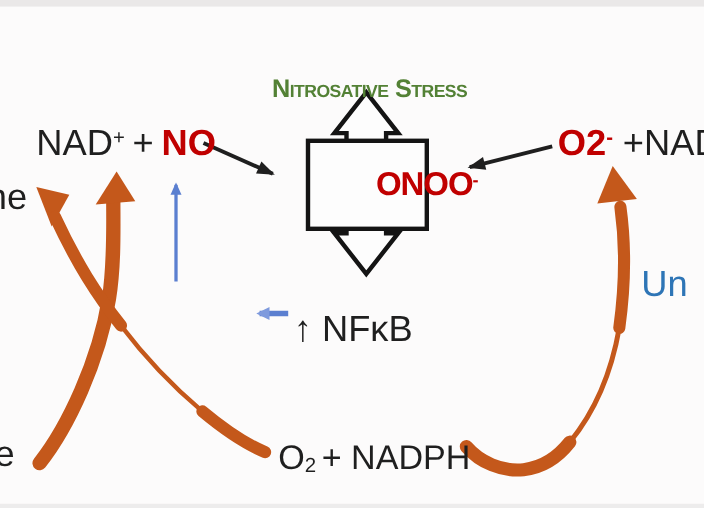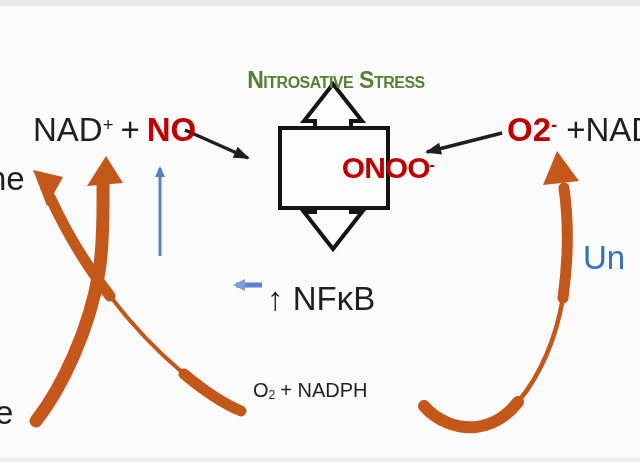--- a/index.html
+++ b/index.html
@@ -30,21 +30,21 @@
   .onoo{
     left:280px; top:153px; width:108px; text-align:right;
     font-size:30px; font-weight:bold; letter-spacing:-1px;
     color:var(--radical-red,#c00000);
     margin-left:47px;
   }
   .onoo .sup{font-size:55%; position:relative; top:-0.5em; letter-spacing:0;}
   .bh4{left:36px; top:266px; font-size:33px;}
   .inos{left:126px; top:266px; font-size:33px;}
   .nfkb{left:267px; top:266px; font-size:33px;margin-top:16px;}
-  .substrates{left:253px; top:380px; font-size:20px;}
+  .substrates{left:253px; top:400px; font-size:31px;}
   .substrates .rest{margin-left:5px;}
   .enzyme{left:583px; font-size:33px; color:var(--enzyme-blue,#2e75b6);text-align:center;}
   .enzyme.l1{top:241px;}
   .enzyme.l2{top:292px;}
   .frag{font-size:33px; color:var(--text-black,#1f1f1f);}
   .frag.mid{left:-12px; top:162px;}
   .frag.bot{left:-5px; top:396px;}
 
   
   .blk-line{stroke:var(--text-black,#1c1c1c); stroke-width:3.5; fill:none;}

